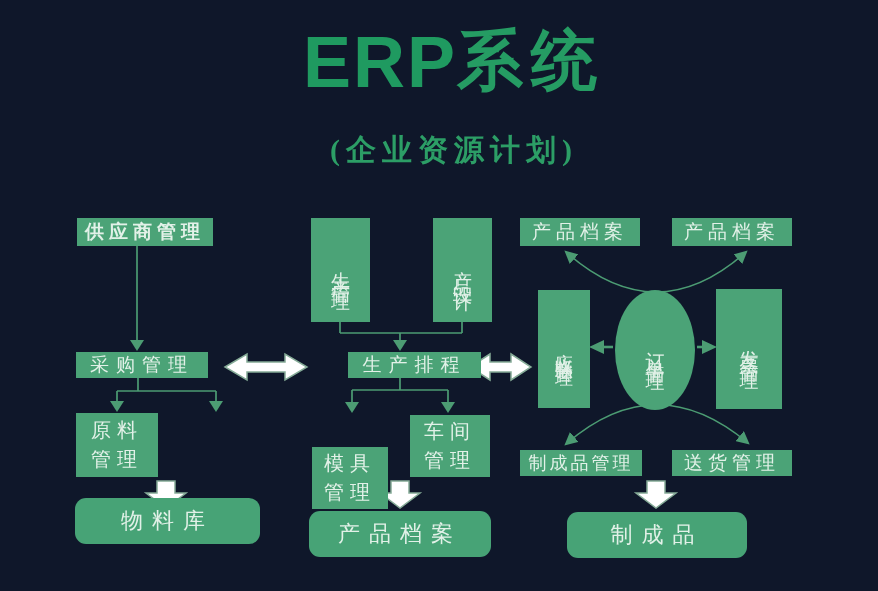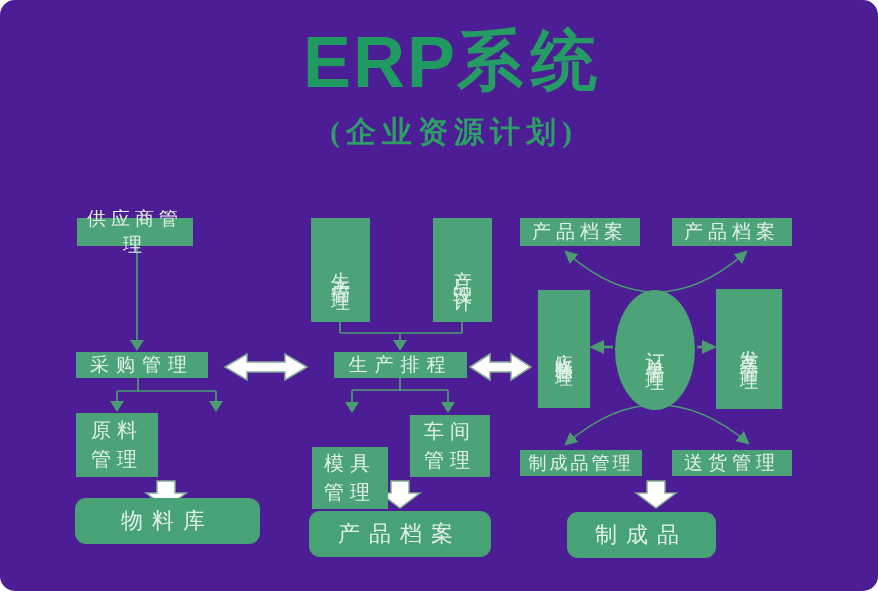--- a/index.html
+++ b/index.html
@@ -1,33 +1,32 @@
 <!DOCTYPE html>
 <html><head>
 <meta charset="utf-8">
 <style>
   html,body{margin:0;padding:0;background:#ffffff;}
   .stage{
-    position:relative;width:878px;height:591px;background:#4c1d95;overflow:hidden;
+    position:relative;width:878px;height:591px;background:#0f172a;overflow:hidden;
     font-family:"Liberation Serif","DejaVu Serif",serif;
-    border-radius:15px;
   }
   
   .header{position:absolute;left:0;top:26px;width:100%;text-align:center;padding-left:30px;box-sizing:border-box;}
   .title{line-height:1;white-space:nowrap;}
   .title .latin{
     font-family:"Liberation Sans","DejaVu Sans",sans-serif;
     font-weight:bold;font-size:72px;letter-spacing:2px;color:#1f9a60;
   }
   .title .cjk{
     font-family:"Liberation Serif","DejaVu Serif",serif;
     font-weight:bold;font-size:66px;letter-spacing:8px;color:#259c63;vertical-align:4px;
   }
   .subtitle{
-    margin-top:14px;font-size:30px;letter-spacing:6px;color:#2c9e66;font-weight:bold;
+    margin-top:32px;font-size:30px;letter-spacing:6px;color:#2c9e66;font-weight:bold;
   }
   
   .node{
     position:absolute;background:#4ba377;color:#e2f1e8;
     display:flex;align-items:center;justify-content:center;
     text-align:center;box-sizing:border-box;z-index:2;
   }
   .node.h1line{font-size:19px;letter-spacing:5px;}
   .node.wide{letter-spacing:7px;font-family:Liberation Serif, serif;}
   .node.h2line{font-size:20px;letter-spacing:6px;line-height:1.45;padding:0 8px;}
@@ -99,34 +98,34 @@
     <path d="M566,444 Q656,366 748,443" fill="none" stroke="#4c9c73" stroke-width="1.5" marker-start="url(#ah)" marker-end="url(#ah)"></path>
 
     <polygon points="225,367 247,354 247,362 285,362 285,354 307,367 285,380 285,372 247,372 247,380" fill="#ffffff" stroke="#85ab97" stroke-width="1.5"></polygon>
     <polygon points="470,367 490,354 490,362 511,362 511,354 531,367 511,380 511,372 490,372 490,380" fill="#ffffff" stroke="#85ab97" stroke-width="1.5"></polygon>
 
     <polygon points="157,481 175,481 175,493 186,493 166,508 146,493 157,493" fill="#ffffff" stroke="#85ab97" stroke-width="1.5"></polygon>
     <polygon points="391,481 409,481 409,493 420,493 400,508 380,493 391,493" fill="#ffffff" stroke="#85ab97" stroke-width="1.5"></polygon>
     <polygon points="647,481 665,481 665,493 676,493 656,508 636,493 647,493" fill="#ffffff" stroke="#85ab97" stroke-width="1.5"></polygon>
   </svg>
 
-  <div class="node h1line" style="left:77px;top:218px;width:116px;height:28px;">供应商管理</div>
+  <div class="node h1line" style="left:77px;top:218px;width:136px;height:28px;font-weight:bold;">供应商管理</div>
   <div class="node h1line wide" style="left:76px;top:352px;width:132px;height:26px;">采购管理</div>
   <div class="node h2line" style="left:76px;top:413px;width:82px;height:64px;">原料管理</div>
   <div class="node round" style="left:75px;top:498px;width:185px;height:46px;">物料库</div>
 
   <div class="node vert" style="left:311px;top:218px;width:59px;height:104px;">生产管理</div>
   <div class="node vert" style="left:433px;top:218px;width:59px;height:104px;">产品设计</div>
-  <div class="node h1line wide" style="left:334px;top:352px;width:133px;height:26px;">生产排程</div>
+  <div class="node h1line wide" style="left:348px;top:352px;width:133px;height:26px;">生产排程</div>
   <div class="node h2line" style="left:312px;top:415px;width:76px;height:62px;margin-top:32px;">模具管理</div>
   <div class="node h2line" style="left:410px;top:415px;width:80px;height:62px;">车间管理</div>
   <div class="node round" style="left:309px;top:511px;width:182px;height:46px;">产品档案</div>
 
   <div class="node h1line" style="left:520px;top:218px;width:120px;height:28px;">产品档案</div>
   <div class="node h1line" style="left:672px;top:218px;width:120px;height:28px;">产品档案</div>
   <div class="node vert5" style="left:538px;top:290px;width:52px;height:118px;">应收款管理</div>
   <div class="node vert ellipse" style="left:615px;top:290px;width:80px;height:120px;">订单管理</div>
   <div class="node vert" style="left:716px;top:289px;width:66px;height:120px;">发票管理</div>
   <div class="node h1line" style="left:520px;top:450px;width:122px;height:26px;letter-spacing:3px;font-size:18px;">制成品管理</div>
   <div class="node h1line" style="left:672px;top:450px;width:120px;height:26px;text-align:right;">送货管理</div>
-  <div class="node round" style="left:567px;top:512px;width:149px;height:46px;text-align:center;">制成品</div>
+  <div class="node round" style="left:567px;top:512px;width:180px;height:46px;text-align:center;">制成品</div>
 
 </div>
 
 </body></html>

